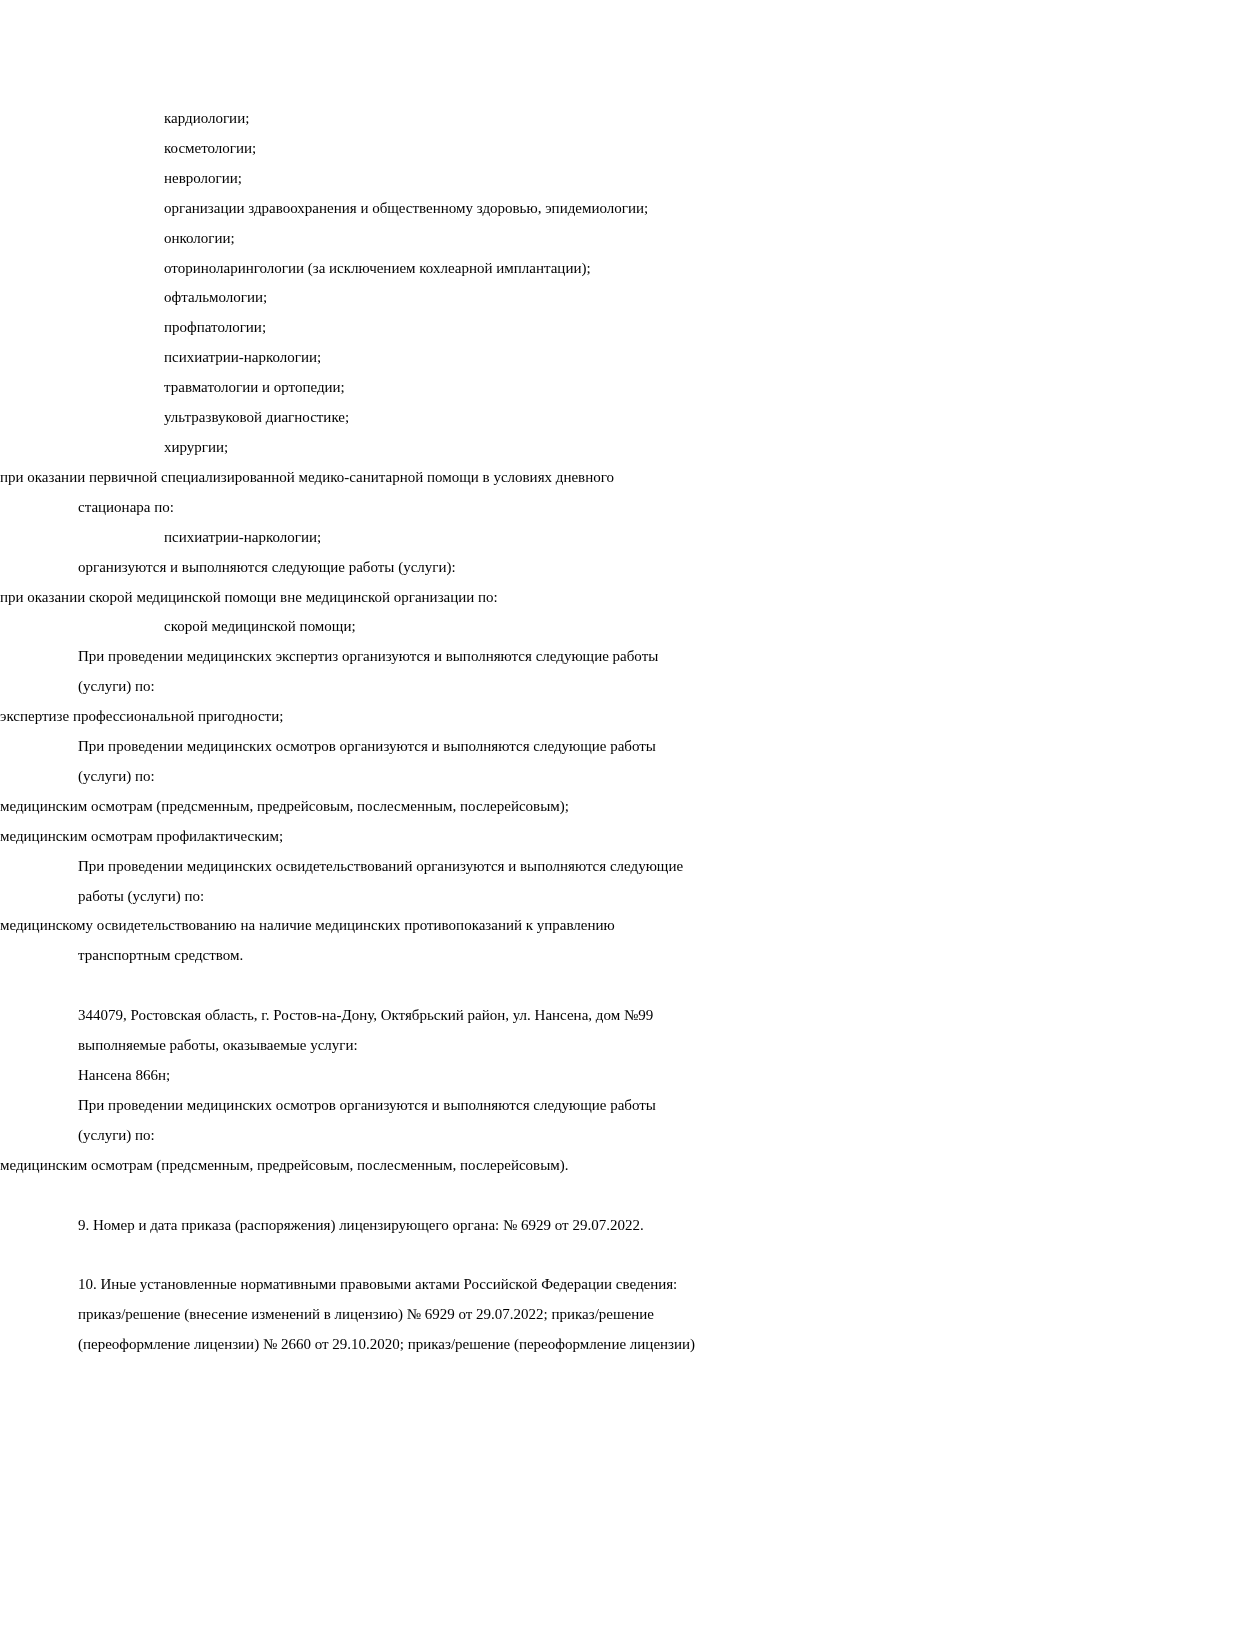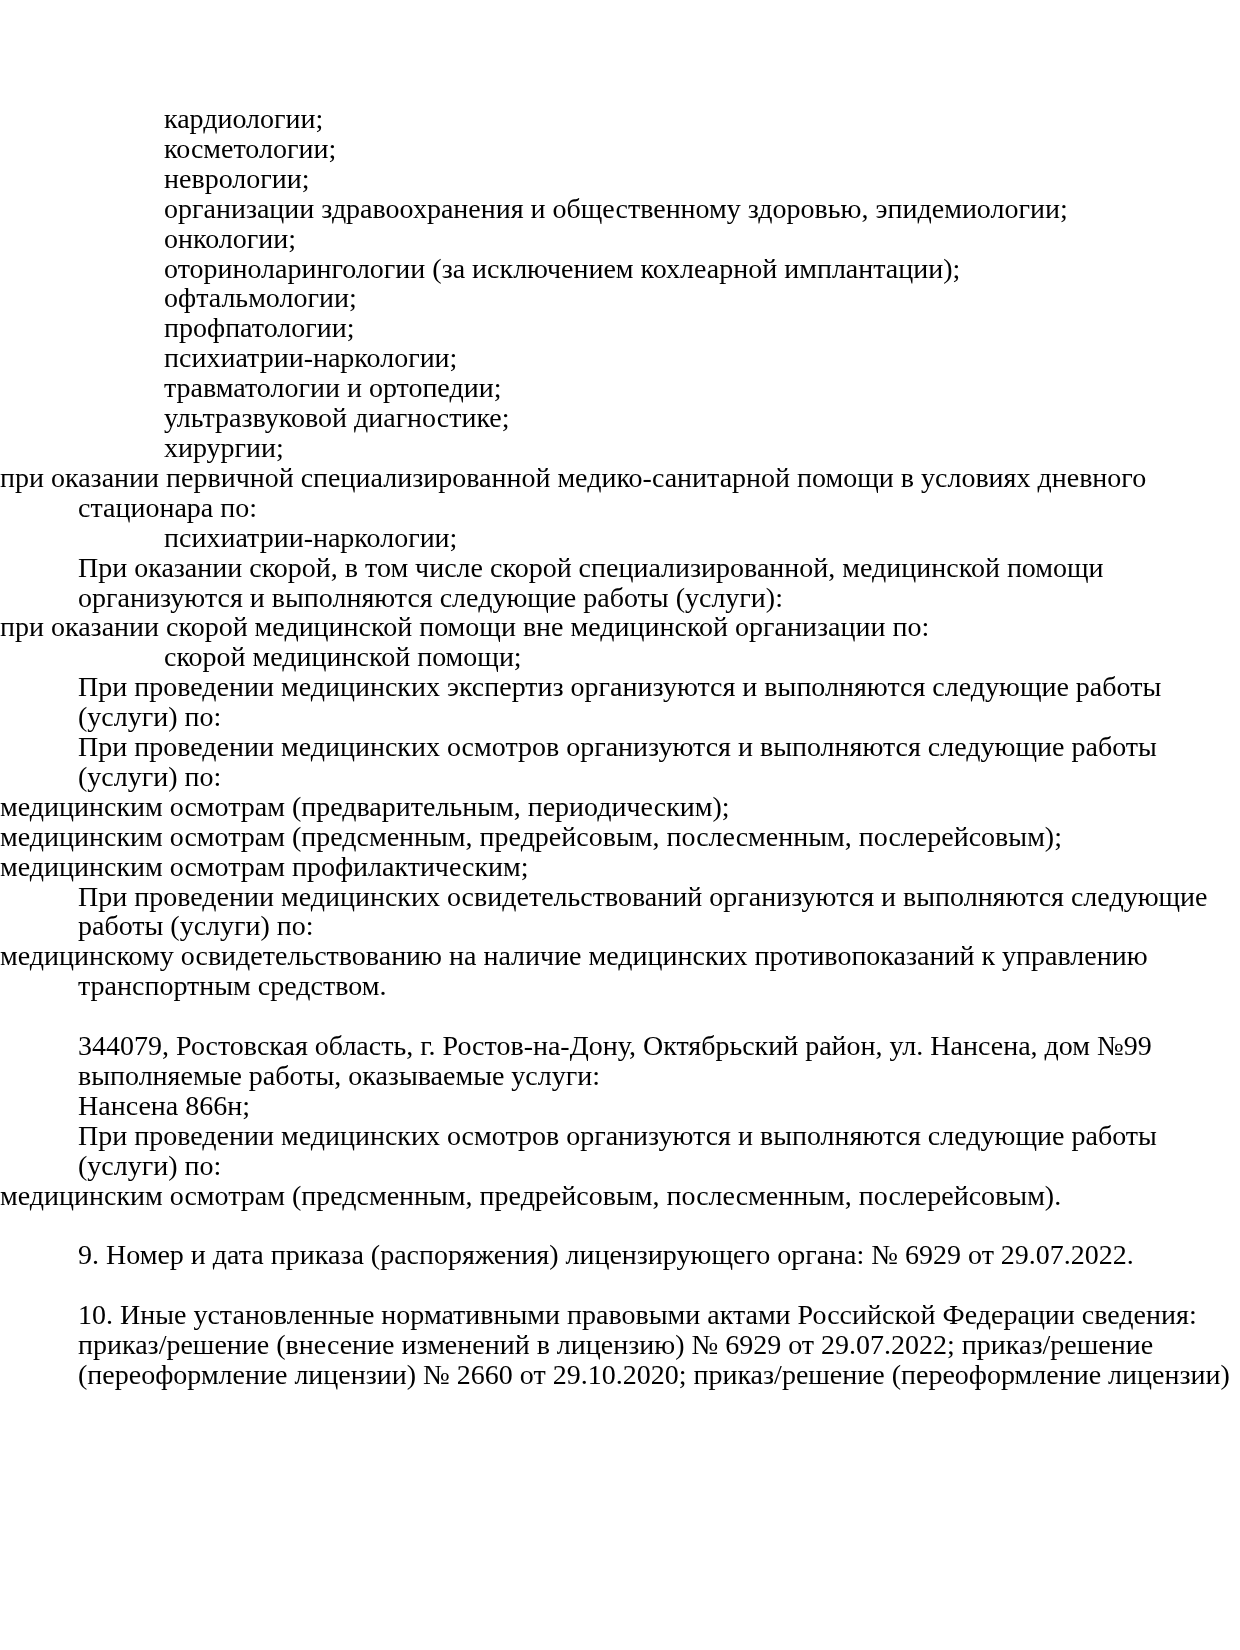--- a/index.html
+++ b/index.html
@@ -15,21 +15,21 @@
   }
   .doc-page {
     width: 1240px;
     height: 1650px;
     background: #ffffff;
     box-sizing: border-box;
   }
   .doc-body {
     padding-top: 104px;
     font-family: "Liberation Serif", "DejaVu Serif", serif;
-    font-size: 28px;
+    font-size: 15px;
     line-height: 29.9px;
     color: #000000;
   }
   .line {
     white-space: pre;
     min-height: 29.9px;
     box-sizing: border-box;
   }
   .ind-0 { padding-left: 78px; }
   .ind-1 { }
@@ -48,29 +48,28 @@
       <div class="line ind-2">оториноларингологии (за исключением кохлеарной имплантации);</div>
       <div class="line ind-2">офтальмологии;</div>
       <div class="line ind-2">профпатологии;</div>
       <div class="line ind-2">психиатрии-наркологии;</div>
       <div class="line ind-2">травматологии и ортопедии;</div>
       <div class="line ind-2">ультразвуковой диагностике;</div>
       <div class="line ind-2">хирургии;</div>
       <div class="line ind-1">при оказании первичной специализированной медико-санитарной помощи в условиях дневного</div>
       <div class="line ind-0">стационара по:</div>
       <div class="line ind-2">психиатрии-наркологии;</div>
-      <div class="line ind-0">При оказании скорой, в том числе скорой специализированной, медицинской помощи</div>
       <div class="line ind-0">организуются и выполняются следующие работы (услуги):</div>
       <div class="line ind-1">при оказании скорой медицинской помощи вне медицинской организации по:</div>
       <div class="line ind-2">скорой медицинской помощи;</div>
       <div class="line ind-0">При проведении медицинских экспертиз организуются и выполняются следующие работы</div>
       <div class="line ind-0">(услуги) по:</div>
+      <div class="line ind-1">экспертизе профессиональной пригодности;</div>
       <div class="line ind-0">При проведении медицинских осмотров организуются и выполняются следующие работы</div>
       <div class="line ind-0">(услуги) по:</div>
-      <div class="line ind-1">медицинским осмотрам (предварительным, периодическим);</div>
       <div class="line ind-1">медицинским осмотрам (предсменным, предрейсовым, послесменным, послерейсовым);</div>
       <div class="line ind-1">медицинским осмотрам профилактическим;</div>
       <div class="line ind-0">При проведении медицинских освидетельствований организуются и выполняются следующие</div>
       <div class="line ind-0">работы (услуги) по:</div>
       <div class="line ind-1">медицинскому освидетельствованию на наличие медицинских противопоказаний к управлению</div>
       <div class="line ind-0">транспортным средством.</div>
       <div class="line ind-0">&nbsp;</div>
       <div class="line ind-0">344079, Ростовская область, г. Ростов-на-Дону, Октябрьский район, ул. Нансена, дом №99</div>
       <div class="line ind-0">выполняемые работы, оказываемые услуги:</div>
       <div class="line ind-0">Нансена 866н;</div>

